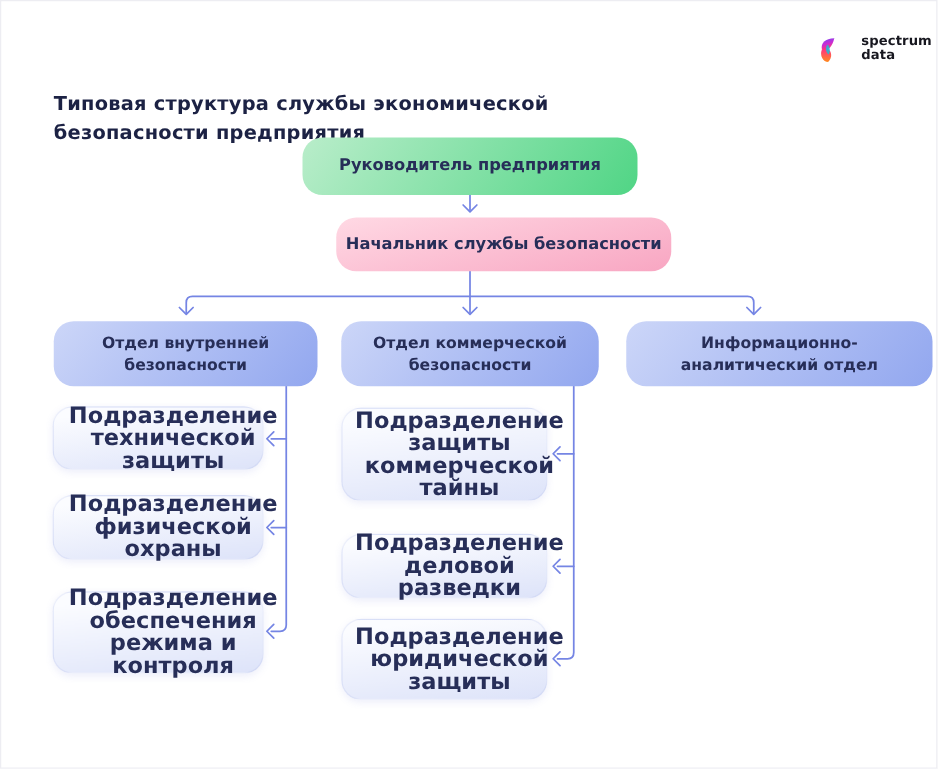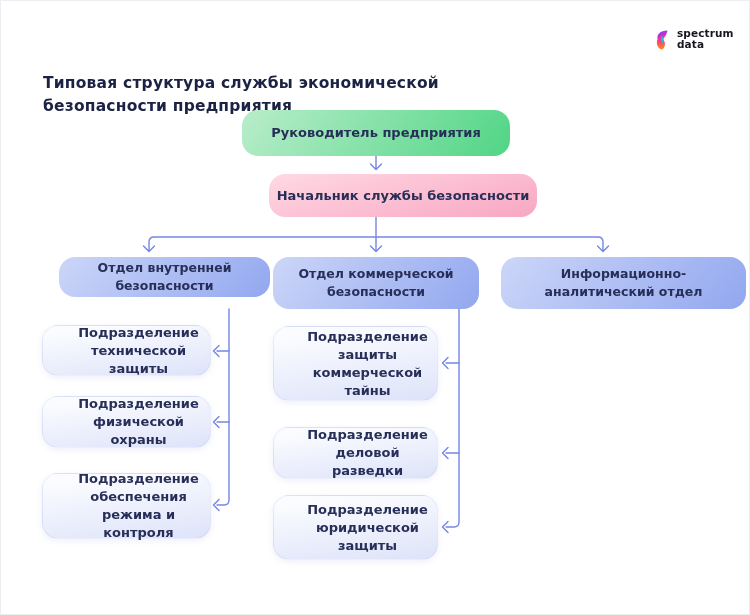--- a/index.html
+++ b/index.html
@@ -25,21 +25,21 @@
     color: var(--title-text, #1c2244);
     white-space: pre-line;
     margin-top: 40px;
   }
   .logo {
     position: absolute;
     left: 654px;
     top: 27px;
     display: flex;
     align-items: flex-start;
-    gap: 8px;
+    gap: 20px;
   }
   .logo-icon { width: 14px; height: 20px; margin-top: 2px; }
   .logo-text {
     font-size: 10.5px;
     font-weight: 600;
     line-height: 11px;
     letter-spacing: 0.1px;
     color: #17171f;
     white-space: pre-line;
   }
@@ -74,21 +74,21 @@
     line-height: 18px;
     margin-left: 27px;
   }
   .dept {
     background: linear-gradient(130deg, var(--blue-light, #ccd6f8), var(--blue-dark, #92a7ef));
     font-size: 12.5px;
     line-height: 18px;
   }
   .sub {
     background: linear-gradient(172deg, var(--sub-light, #fbfcff) 12%, var(--sub-dark, #dde3f9) 100%);
-    font-size: 13px;
+    font-size: 18px;
     line-height: 18px;
     border: 1px solid rgba(150, 165, 230, 0.14);
     box-shadow: 0 2px 6px rgba(120, 135, 220, 0.12);
     padding-left: 24px;
   }
 </style>
 </head>
 <body>
 
 <div class="canvas">
@@ -144,21 +144,21 @@
   </svg>
 
   <div class="node node-root" style="left:241px; top:109px; width:268px; height:46px;">
     <span>Руководитель предприятия</span>
   </div>
 
   <div class="node node-chief" style="left:241px; top:173px; width:268px; height:43px;">
     <span>Начальник службы безопасности</span>
   </div>
 
-  <div class="node dept" style="left:42px; top:256px; width:211px; height:40px;margin-left:16px;">
+  <div class="node dept" style="left:42px; top:256px; width:211px; height:52px;">
     <span>Отдел внутренней
 безопасности</span>
   </div>
 
   <div class="node dept" style="left:272px; top:256px; width:206px; height:52px;">
     <span>Отдел коммерческой
 безопасности</span>
   </div>
 
   <div class="node dept" style="left:500px; top:256px; width:245px; height:52px;">

